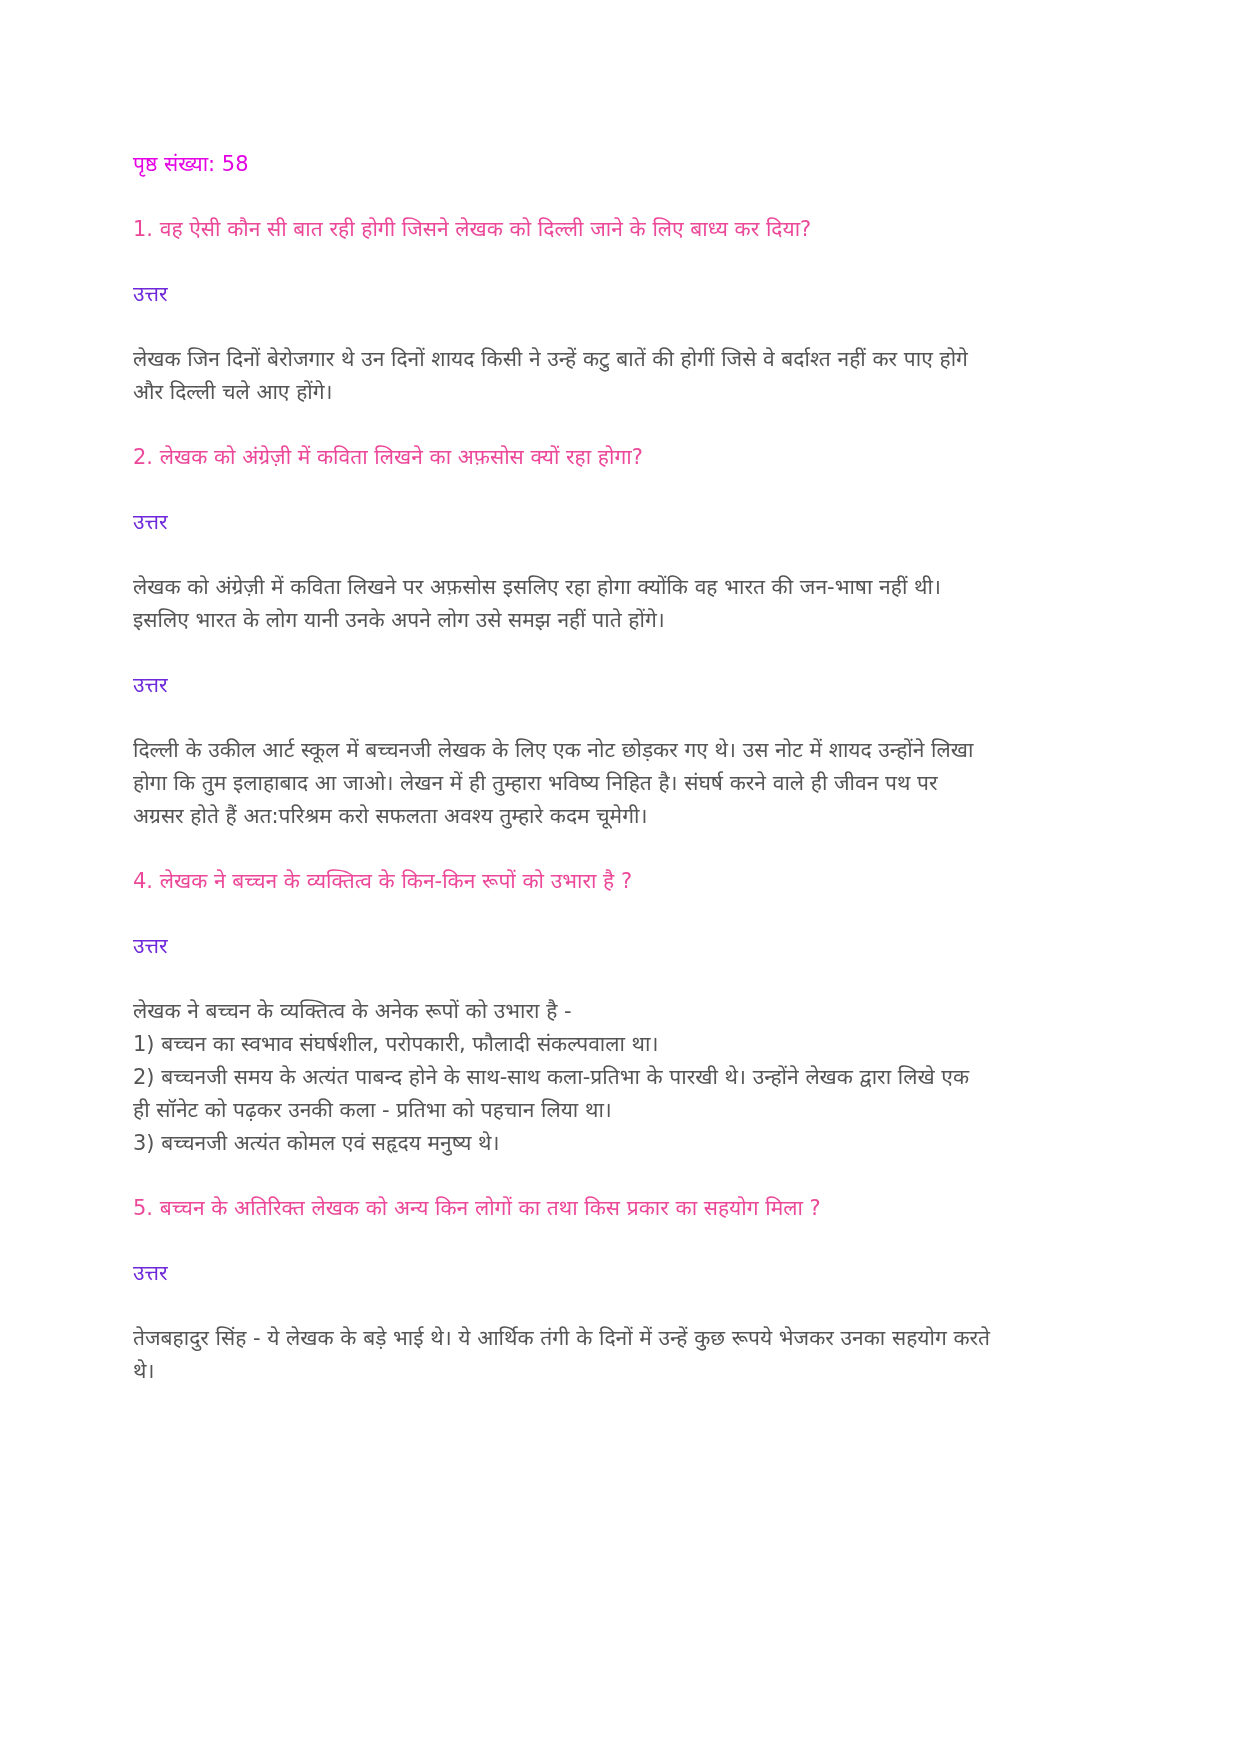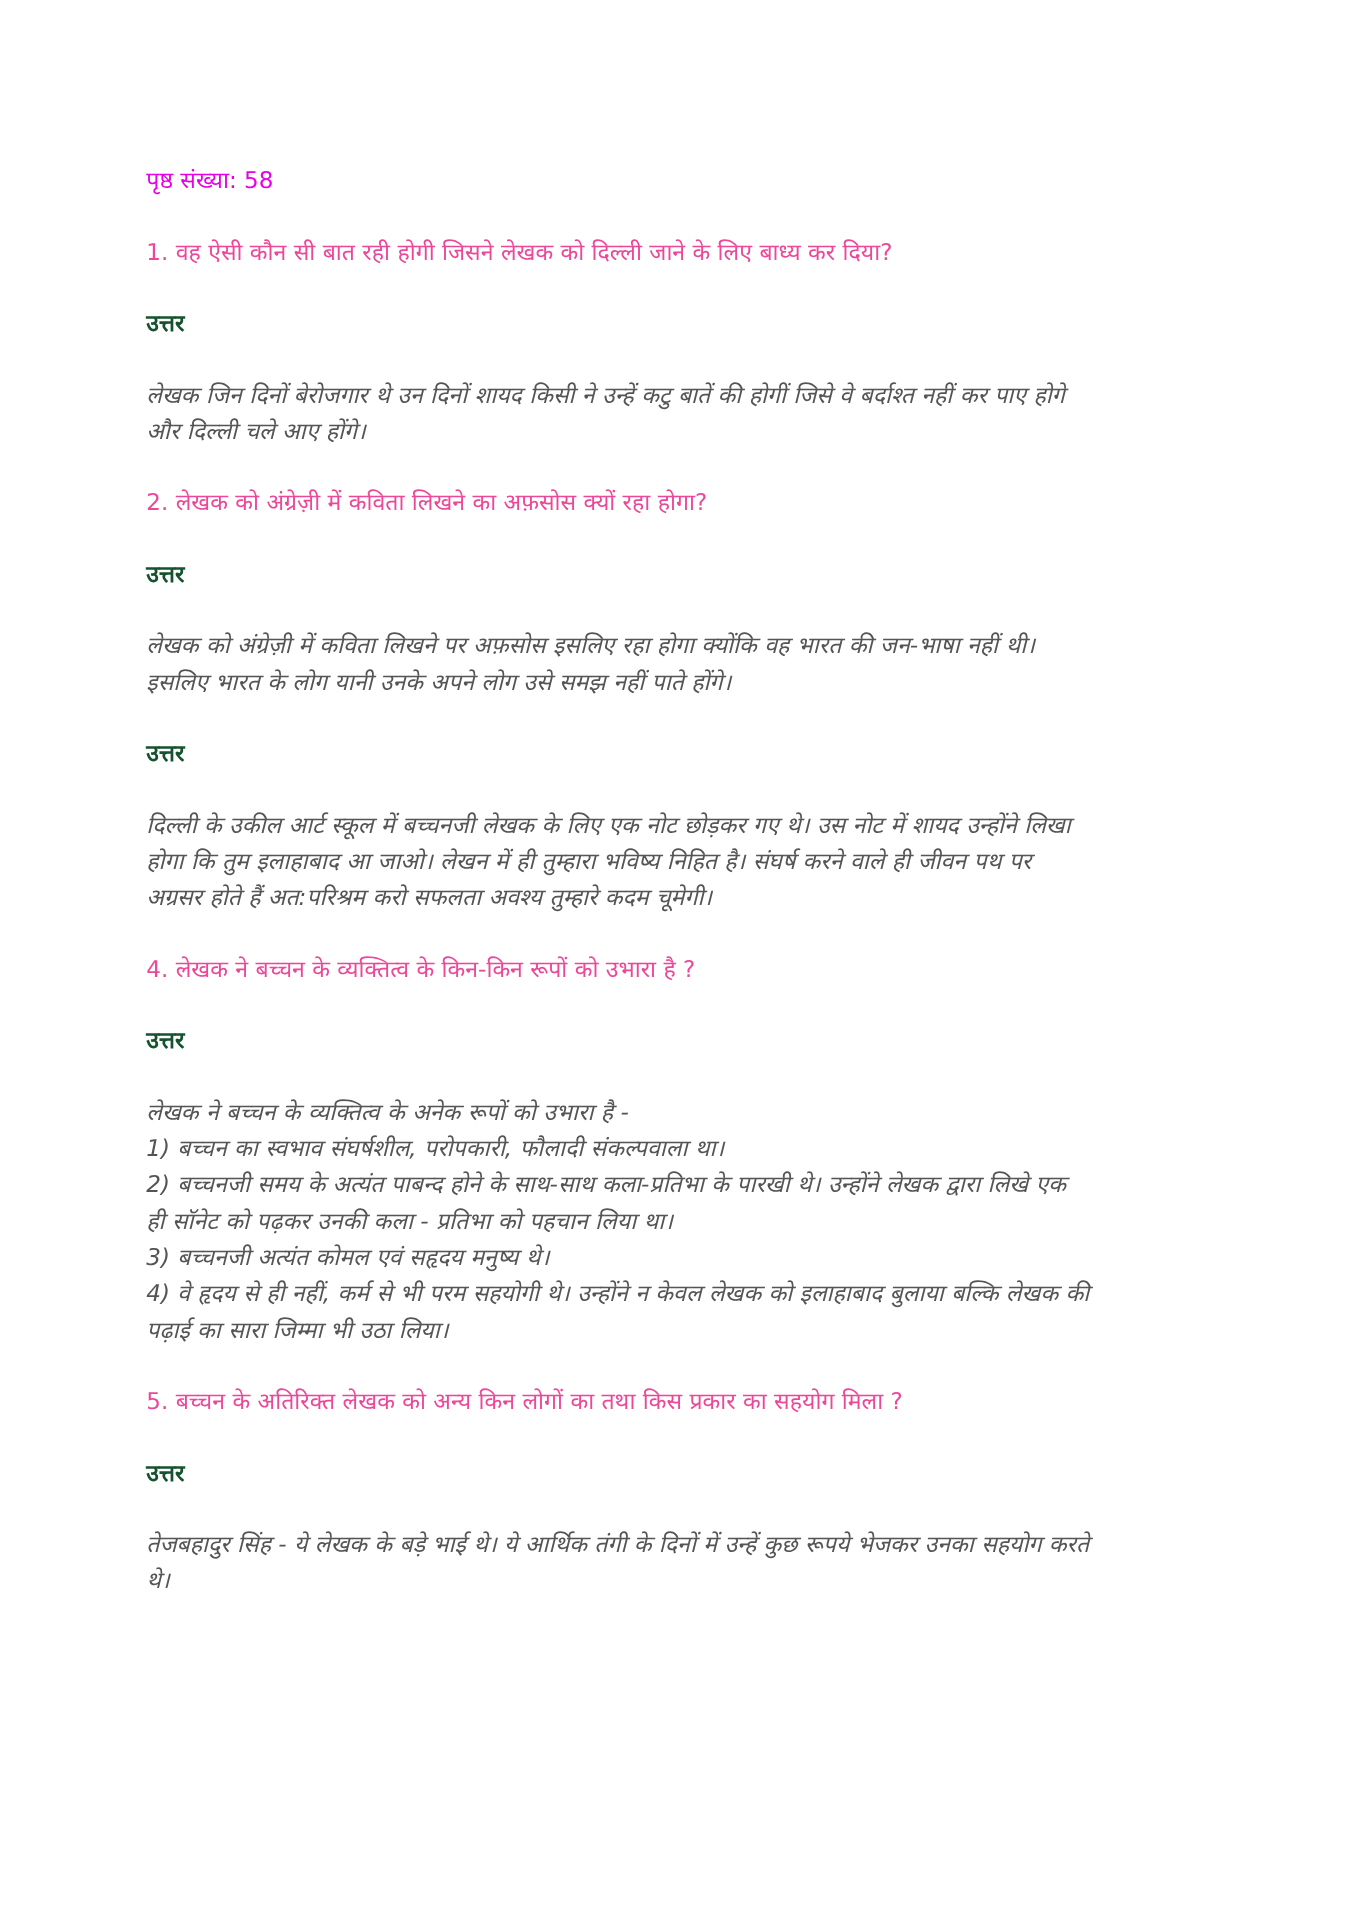--- a/index.html
+++ b/index.html
@@ -24,26 +24,25 @@
   .page p {
     margin: 0 0 32px 0;
   }
   .page-number {
     color: #e503e5;
   }
   .question {
     color: #ec4899;
   }
   .answer-label {
-    color: #14532d;
-    font-weight: bold;
+    color: #6d28d9;
+    font-weight: normal;
   }
   .answer {
     margin: 0 0 32px 0;
-    font-style: italic;
   }
   .answer .line {
     margin: 0;
   }
 </style>
 </head>
 <body>
 
 <main class="page">
 
@@ -73,21 +72,20 @@
   </section>
 
   <section>
     <p class="question">4. लेखक ने बच्चन के व्यक्तित्व के किन-किन रूपों को उभारा है ?</p>
     <p class="answer-label">उत्तर</p>
     <div class="answer">
         <div class="line">लेखक ने बच्चन के व्यक्तित्व के अनेक रूपों को उभारा है -</div>
         <div class="line">1) बच्चन का स्वभाव संघर्षशील, परोपकारी, फौलादी संकल्पवाला था।</div>
         <div class="line">2) बच्चनजी समय के अत्यंत पाबन्द होने के साथ-साथ कला-प्रतिभा के पारखी थे। उन्होंने लेखक द्वारा लिखे एक ही सॉनेट को पढ़कर उनकी कला - प्रतिभा को पहचान लिया था।</div>
         <div class="line">3) बच्चनजी अत्यंत कोमल एवं सहृदय मनुष्य थे।</div>
-        <div class="line">4) वे हृदय से ही नहीं, कर्म से भी परम सहयोगी थे। उन्होंने न केवल लेखक को इलाहाबाद बुलाया बल्कि लेखक की पढ़ाई का सारा जिम्मा भी उठा लिया।</div>
       </div>
   </section>
 
   <section>
     <p class="question">5. बच्चन के अतिरिक्त लेखक को अन्य किन लोगों का तथा किस प्रकार का सहयोग मिला ?</p>
     <p class="answer-label">उत्तर</p>
     <div class="answer">
         <div class="line">तेजबहादुर सिंह - ये लेखक के बड़े भाई थे। ये आर्थिक तंगी के दिनों में उन्हें कुछ रूपये भेजकर उनका सहयोग करते थे।</div>
       </div>
   </section>

